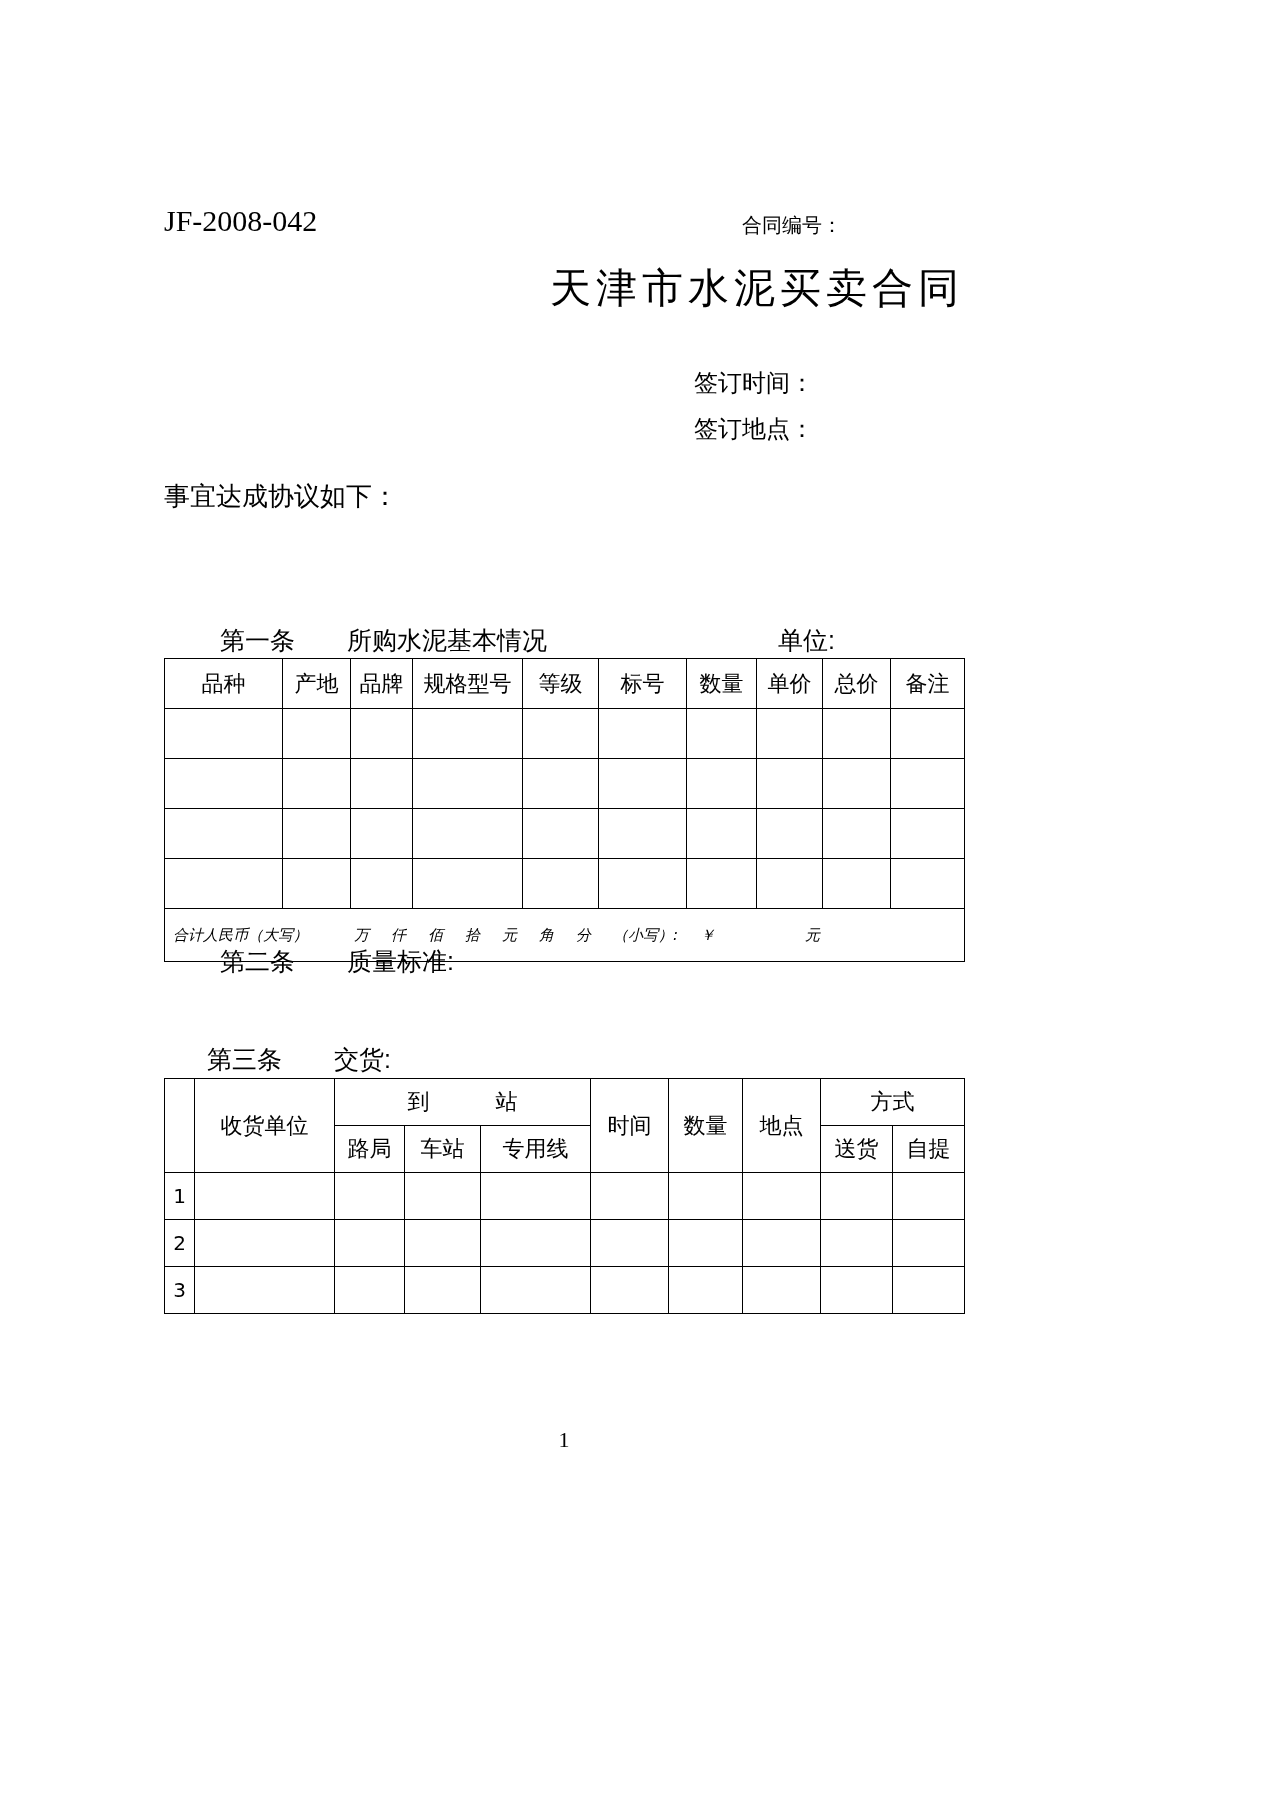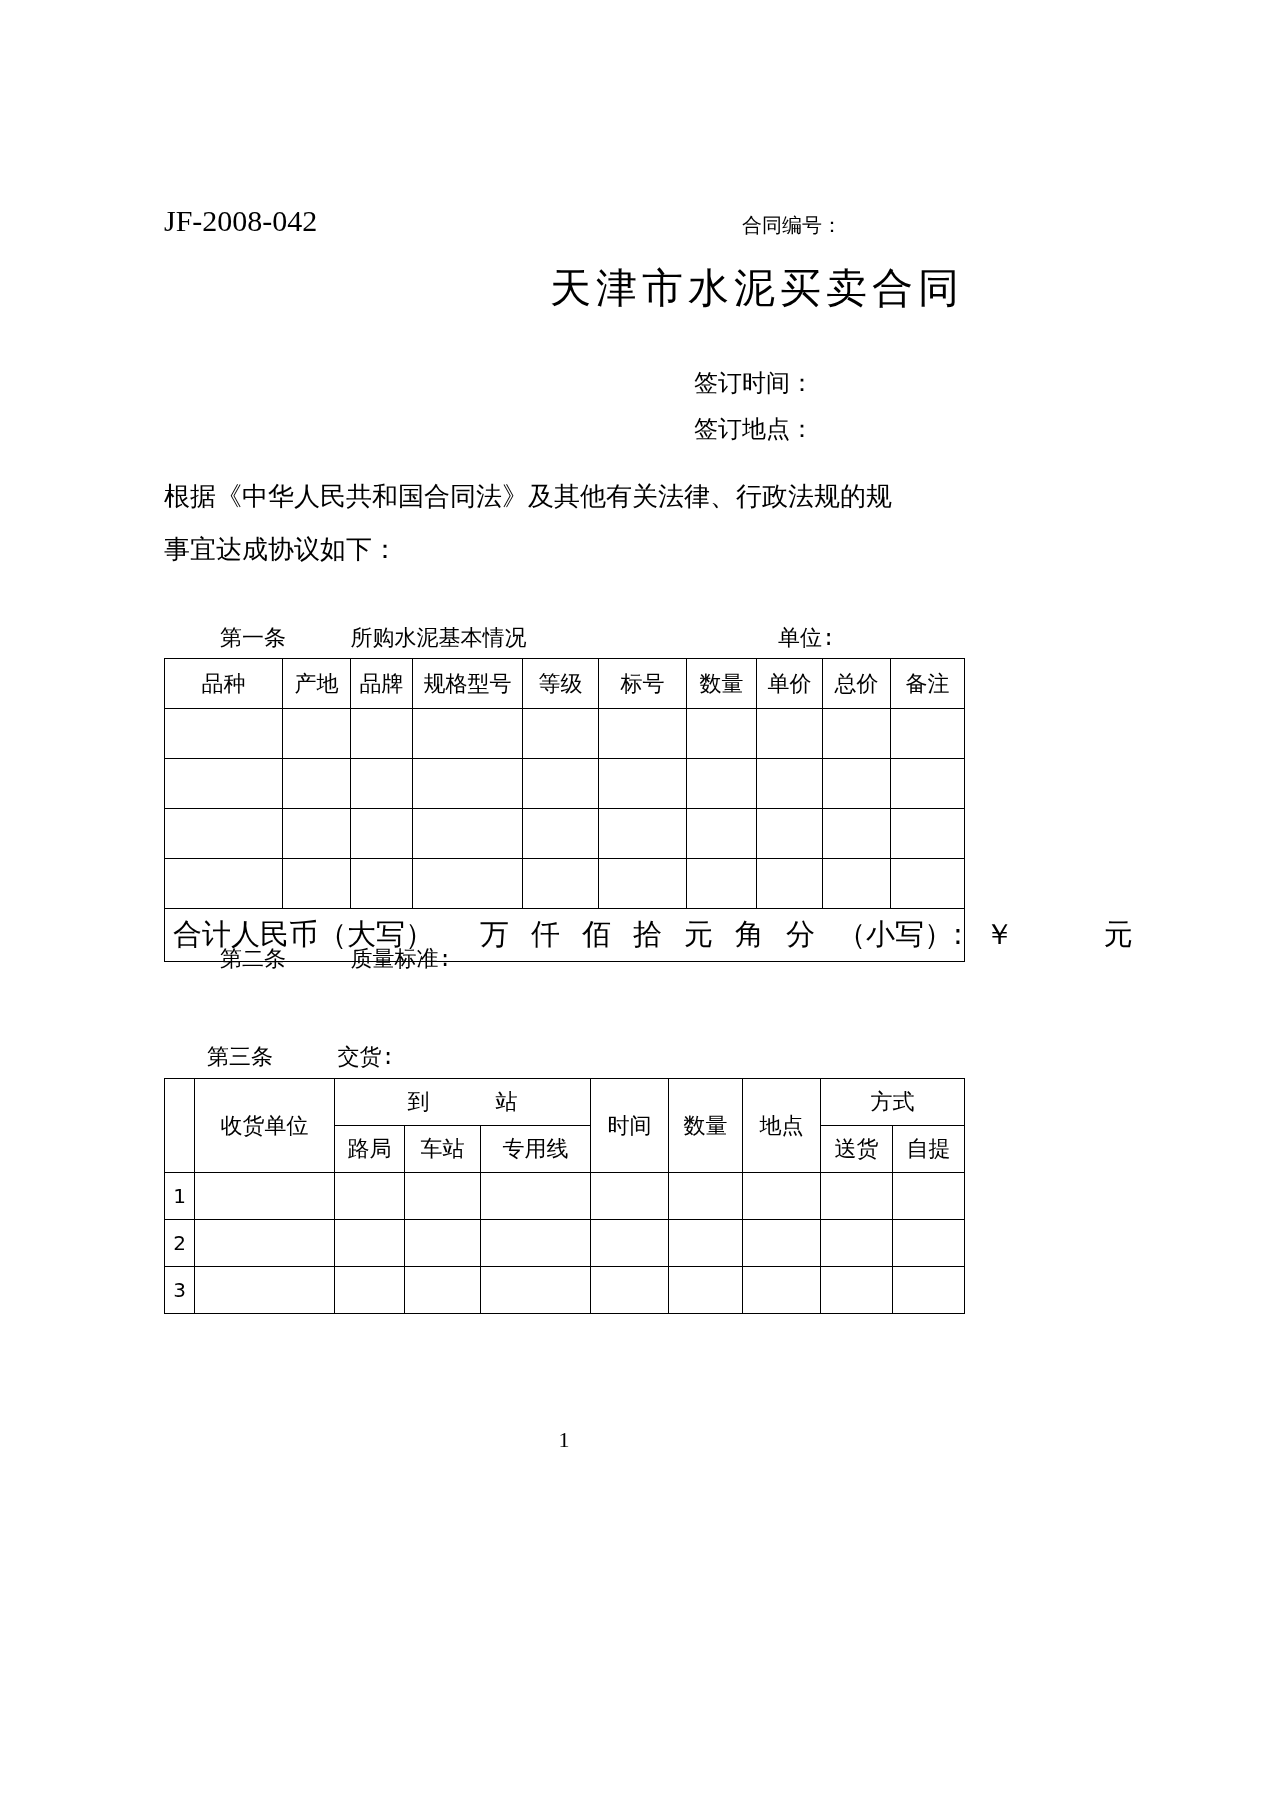--- a/index.html
+++ b/index.html
@@ -99,22 +99,22 @@
     line-height: 53px;
     text-align: justify;
     text-justify: inter-ideograph;
   }
   .body-para p {
     margin: 0;
   }
 
   
   .clause {
-    font-family: Liberation Mono, monospace;
-    font-size: 22px;
+    font-family: Liberation Sans, sans-serif;
+    font-size: 25px;
     line-height: 34px;
     white-space: nowrap;
     position: absolute;
   }
   .clause-1 { left: 56px; top: 623px; }
   .clause-1-unit { left: 614px; top: 623px; }
   .clause-2 { left: 56px; top: 944px; }
   .clause-3 { left: 43px; top: 1042px; }
 
   .gap-s { display: inline-block; width: 38px; }
@@ -142,21 +142,22 @@
   #goods-table {
     top: 658px;
     width: 800px;
   }
   #goods-table th { height: 49px; }
   #goods-table td.blank-cell { height: 49px; }
   #goods-table td.total-cell {
     height: 52px;
     text-align: left;
     padding-left: 8px;
-    font-size: 29px;
+    font-size: 15px;
+    font-style: italic;
   }
   .sp { display: inline-block; width: 22px; }
   .sp-wide { display: inline-block; width: 46px; }
   .sp-xwide { display: inline-block; width: 90px; }
 
   
   #delivery-table {
     top: 1078px;
     width: 800px;
   }
@@ -190,21 +191,20 @@
     </div>
 
     <div class="doc-title">天津市水泥买卖合同</div>
 
     <div class="sign-block">
       <div class="sign-line">签订时间：</div>
       <div class="sign-line">签订地点：</div>
     </div>
 
     <div class="body-para">
-      <p>根据《中华人民共和国合同法》及其他有关法律、行政法规的规</p>
       <p>事宜达成协议如下：</p>
     </div>
 
     <div class="clause clause-1">
       <span>第一条</span>
       <span class="gap-s"></span>
       <span>所购水泥基本情况</span>
     </div>
     <div class="clause clause-1-unit">单位:</div>
 

